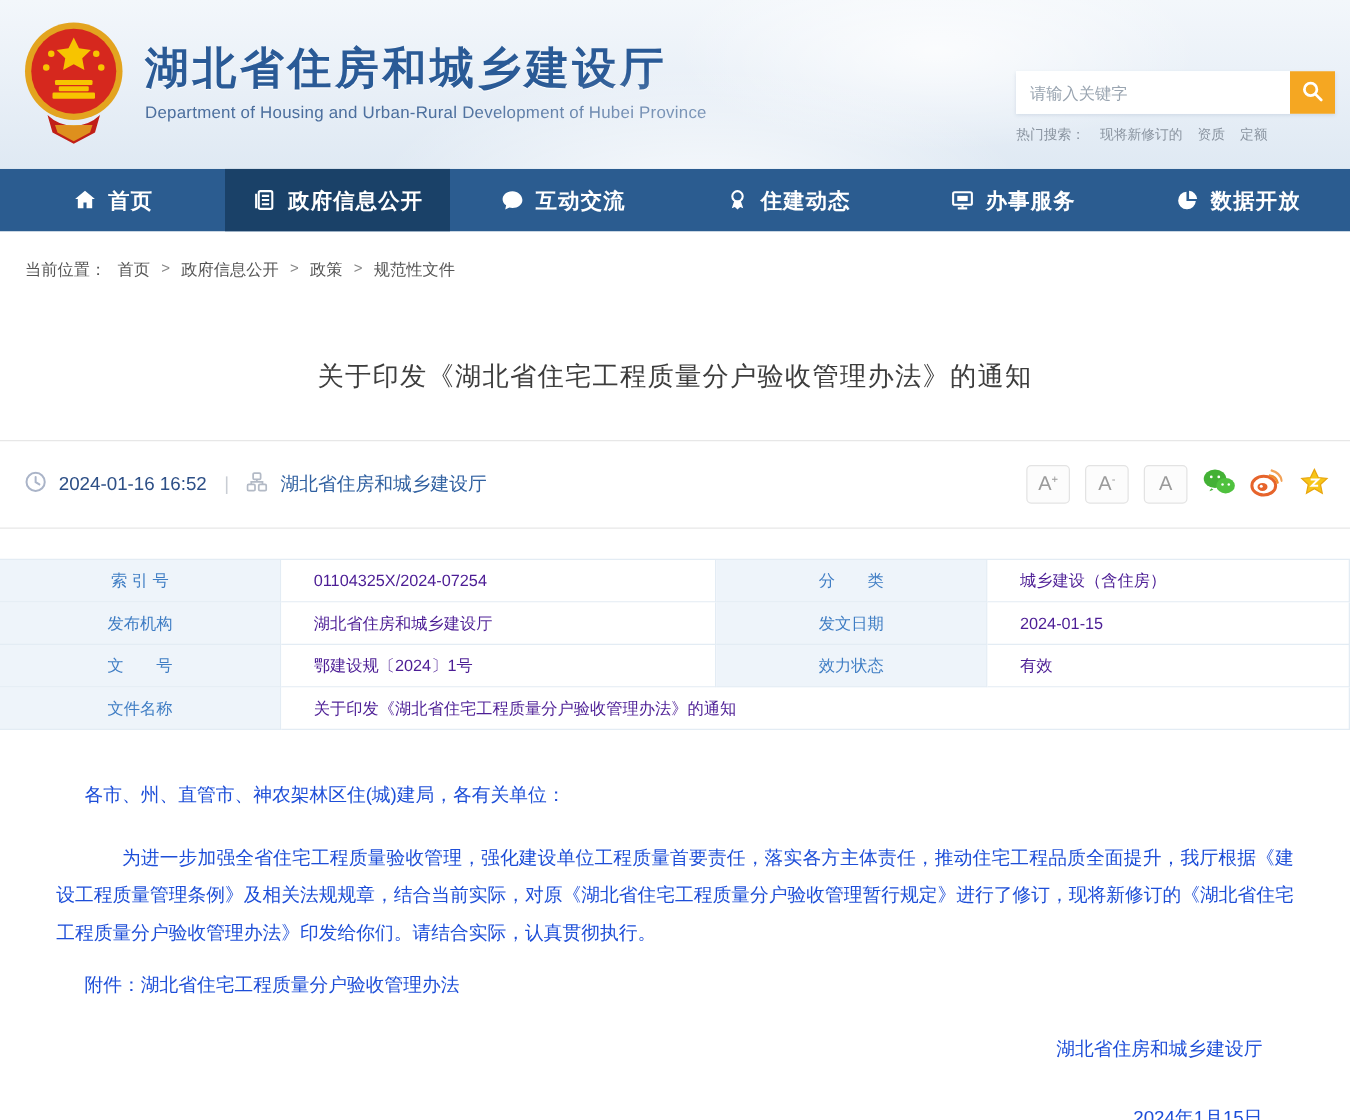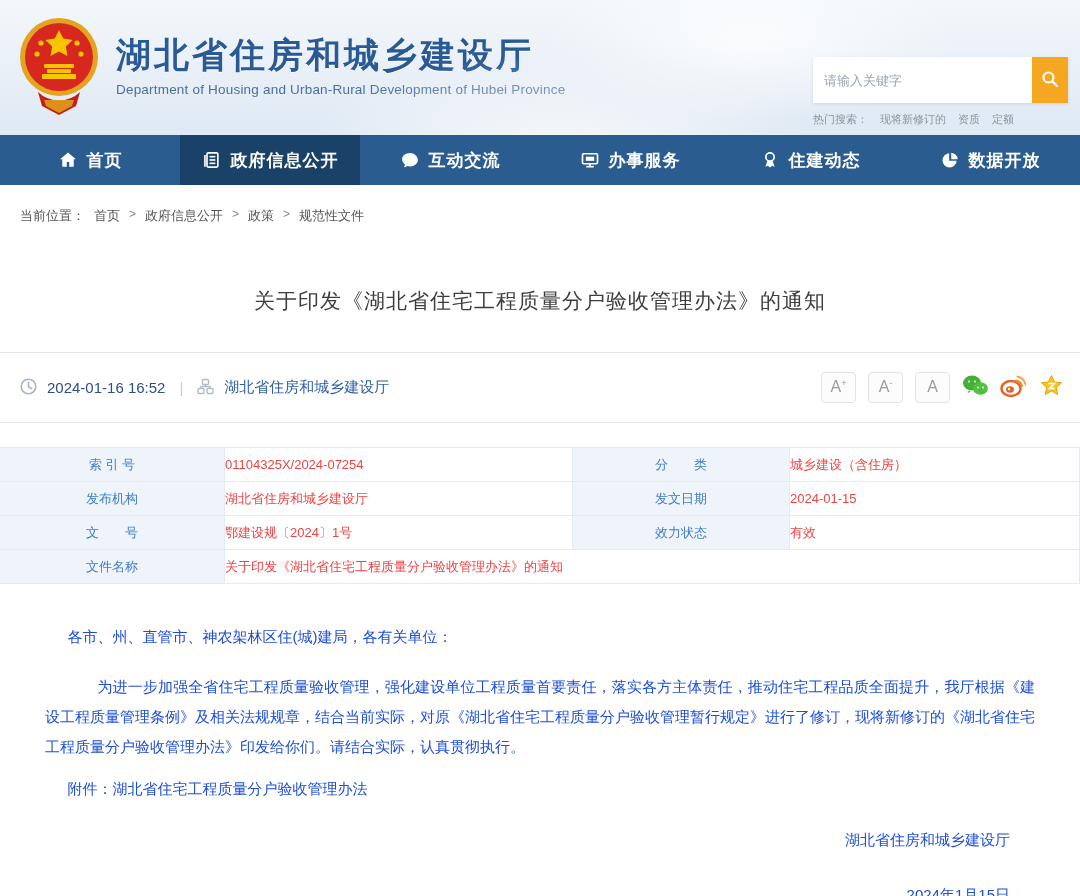--- a/index.html
+++ b/index.html
@@ -22,21 +22,21 @@
   .site-header::before{ width:420px; height:160px; right:120px; top:-40px;}
   .site-header::after{ width:520px; height:200px; left:300px; bottom:-120px;}
   .header-inner { position:relative; display:flex; align-items:flex-start; padding:16px 0 0 18px; }
   .logo { width:82px; height:104px; flex:0 0 auto; }
   .brand { margin-left:16px; padding-top:18px; }
   .brand-title { font-size:35px; font-weight:bold; color:#2a5a96; letter-spacing:3px; line-height:1.2;
     text-shadow:0 1px 0 rgba(255,255,255,.8); }
   .brand-subtitle { font-size:13.5px; color:#4c6f9e; margin-top:6px; letter-spacing:.2px; }
 
   .search-area { position:absolute; top:57px; right:12px; width:255px; }
-  .search-box { display:flex; height:46px; box-shadow:0 1px 3px rgba(60,90,130,.15); }
+  .search-box { display:flex; height:34px; box-shadow:0 1px 3px rgba(60,90,130,.15); }
   .search-input { flex:1; border:1px solid #ffffff; border-right:none; background:#fff;
     padding:0 10px; font-size:13px; color:#333; outline:none; }
   .search-input::placeholder{ color:#9aa5b1; }
   .search-btn { width:36px; border:none; background:#f5a722; cursor:pointer;
     display:flex; align-items:center; justify-content:center; }
   .hot-search { margin-top:9px; font-size:11px; color:#8a94a0; display:flex; gap:12px; white-space:nowrap; }
   .hot-search a { color:#8a94a0; text-decoration:none; }
 
   
   .main-nav { display:flex; height:50px; background:#2b5c90; }
@@ -65,21 +65,21 @@
   .fontsize-btn sup { font-size:9px; }
   .share-btn { width:26px; height:26px; border:none; background:transparent; cursor:pointer; padding:0;
     display:inline-flex; align-items:center; justify-content:center; }
 
   
   .info-table { margin-top:24px; display:grid;
     grid-template-columns:225px 348px 217px 290px; border-top:1px solid #e3ecf4; }
   .cell { height:34px; display:flex; align-items:center; font-size:13px;
     border-bottom:1px solid #e3ecf4; border-right:1px solid #e3ecf4; }
   .cell.lbl { background:#eef4fa; color:#3f7dc4; justify-content:center; white-space:pre; }
-  .cell.val { background:#fff; color:#ef4444; padding-left:0; }
+  .cell.val { background:#fff; color:#4c1d95; padding-left:26px; }
   .cell.first { border-left:none; }
   .cell.span3 { grid-column:2 / 5; }
 
   
   .doc-body { padding:0 45px; font-size:15px; color:#1d4ed8; }
   .salutation { margin-top:38px; text-indent:1.5em; line-height:30px; }
   .paragraph { margin-top:20px; text-indent:3.5em; line-height:30px; text-align:justify; }
   .attachment { margin-top:12px; text-indent:1.5em; line-height:30px; }
   .signature { margin-top:22px; text-align:right; padding-right:25px; line-height:28px; }
   .sign-date { margin-top:27px; text-align:right; padding-right:25px; line-height:28px; }
@@ -157,36 +157,36 @@
     <span class="nav-icon">
       <svg viewBox="0 0 24 24" width="20" height="20" fill="#fff">
           <path d="M12 3.5C6.8 3.5 2.5 6.9 2.5 11.2c0 2.4 1.3 4.5 3.4 5.9L5 21l4-1.7c.9.2 1.9.4 3 .4 5.2 0 9.5-3.4 9.5-7.7S17.2 3.5 12 3.5z"></path>
         </svg>
     </span>
     <span>互动交流</span>
   </div>
   <div class="nav-item">
     <span class="nav-icon">
       <svg viewBox="0 0 24 24" width="20" height="20">
+          <circle cx="12" cy="8.5" r="5" fill="none" stroke="#fff" stroke-width="2"></circle>
+          <path d="M9 12.5 6.5 20l3-1.2L12 21l2.5-2.2 3 1.2L15 12.5" fill="#fff"></path>
+        </svg>
+    </span>
+    <span>住建动态</span>
+  </div>
+  <div class="nav-item">
+    <span class="nav-icon">
+      <svg viewBox="0 0 24 24" width="20" height="20">
           <rect x="3" y="4.5" width="18" height="12" rx="1.5" fill="none" stroke="#fff" stroke-width="2"></rect>
           <rect x="7" y="8" width="10" height="5" fill="#fff"></rect>
           <line x1="12" y1="16.5" x2="12" y2="19.5" stroke="#fff" stroke-width="2"></line>
           <line x1="7.5" y1="20" x2="16.5" y2="20" stroke="#fff" stroke-width="2"></line>
         </svg>
     </span>
     <span>办事服务</span>
-  </div>
-  <div class="nav-item">
-    <span class="nav-icon">
-      <svg viewBox="0 0 24 24" width="20" height="20">
-          <circle cx="12" cy="8.5" r="5" fill="none" stroke="#fff" stroke-width="2"></circle>
-          <path d="M9 12.5 6.5 20l3-1.2L12 21l2.5-2.2 3 1.2L15 12.5" fill="#fff"></path>
-        </svg>
-    </span>
-    <span>住建动态</span>
   </div>
   <div class="nav-item">
     <span class="nav-icon">
       <svg viewBox="0 0 24 24" width="20" height="20" fill="#fff">
           <path d="M11 4a8.5 8.5 0 1 0 9 9h-9z"></path>
           <path d="M13.5 3.2V11h7.8a8.6 8.6 0 0 0-7.8-7.8z"></path>
         </svg>
     </span>
     <span>数据开放</span>
   </div>

